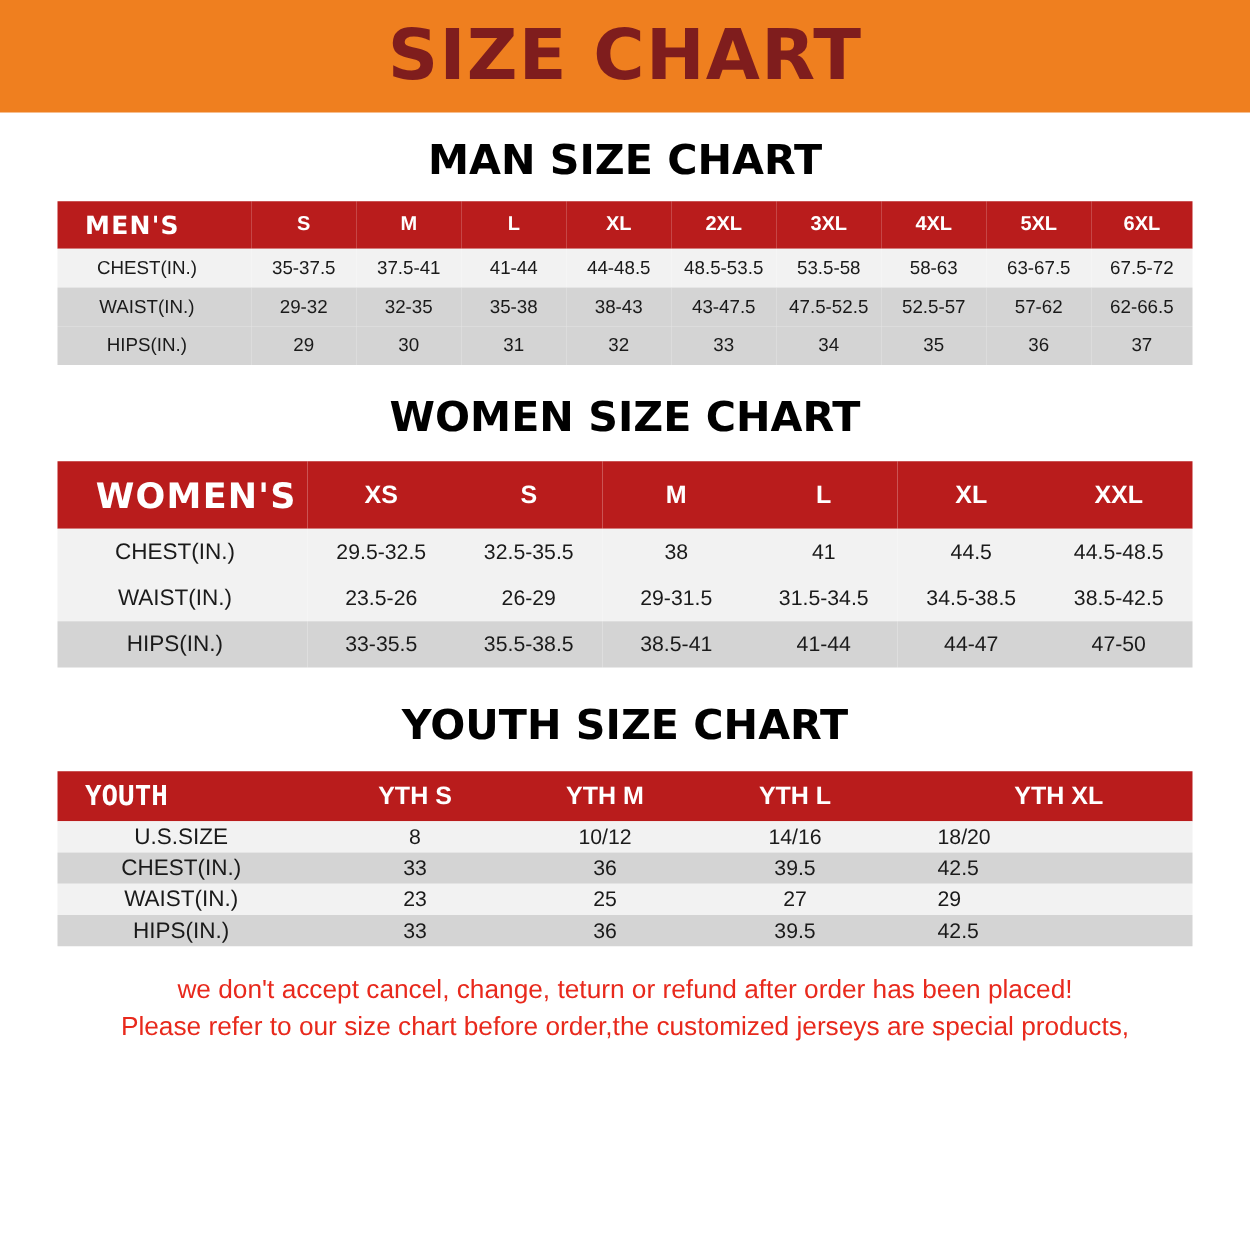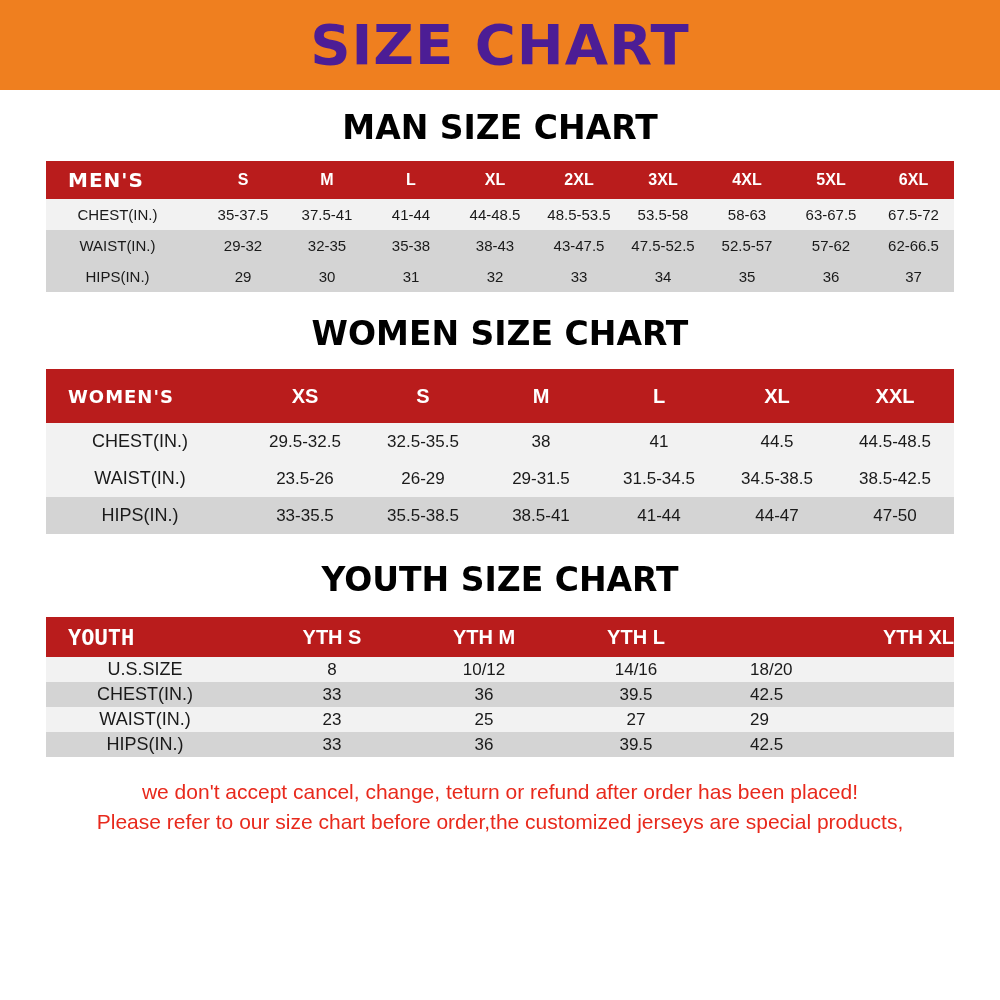--- a/index.html
+++ b/index.html
@@ -27,21 +27,21 @@
     height: 90px;
     display: flex;
     align-items: center;
     justify-content: center;
   }
   .banner-title {
     font-family: "DejaVu Sans", sans-serif;
     font-weight: bold;
     font-size: 56px;
     letter-spacing: 1px;
-    color: #4c1d95;
+    color: #7f1d1d;
     line-height: 1;
   }
   
   .section-title {
     text-align: center;
     font-family: "DejaVu Sans", sans-serif;
     font-weight: bold;
     font-size: 33px;
     letter-spacing: 0px;
     color: #000000;
@@ -92,21 +92,21 @@
   .size-table tbody tr.dark td { background: #d4d4d4; }
 
   
   #men-table thead th.row-head { font-size: 20px; }
   #men-table tbody td.row-head { width: 155px; }
   #men-table thead th { font-size: 16px; }
   #men-table tbody td { font-size: 15px; }
 
   
   #women-table thead th { height: 54px; font-size: 20px; }
-  #women-table thead th.row-head { font-size: 18px; }
+  #women-table thead th.row-head { font-size: 28px; text-align: center; }
   #women-table tbody td { height: 37px; font-size: 17px; }
   #women-table tbody td.row-head { width: 200px; font-size: 18px; }
 
   
   #youth-table thead th { height: 40px; font-size: 20px; }
   #youth-table thead th.row-head { font-size: 22px; font-family: "DejaVu Sans Mono", monospace; letter-spacing: 0px; }
   #youth-table tbody td { height: 25px; font-size: 17px; }
   #youth-table tbody td.row-head { width: 210px; font-size: 18px; }
 
   
@@ -259,21 +259,21 @@
         <col style="width:152px">
         <col style="width:152px">
         <col style="width:242px">
     </colgroup>
     <thead>
       <tr>
         <th class="row-head">YOUTH</th>
         <th>YTH S</th>
         <th>YTH M</th>
         <th>YTH L</th>
-        <th style="text-align:right;padding-left:28px">YTH XL</th>
+        <th style="text-align:center;padding-left:28px">YTH XL</th>
       </tr>
     </thead>
     <tbody>
       <tr class="light">
         <td class="row-head">U.S.SIZE</td>
         <td>8</td>
         <td>10/12</td>
         <td>14/16</td>
         <td style="text-align:left;padding-left:38px">18/20</td>
       </tr>

